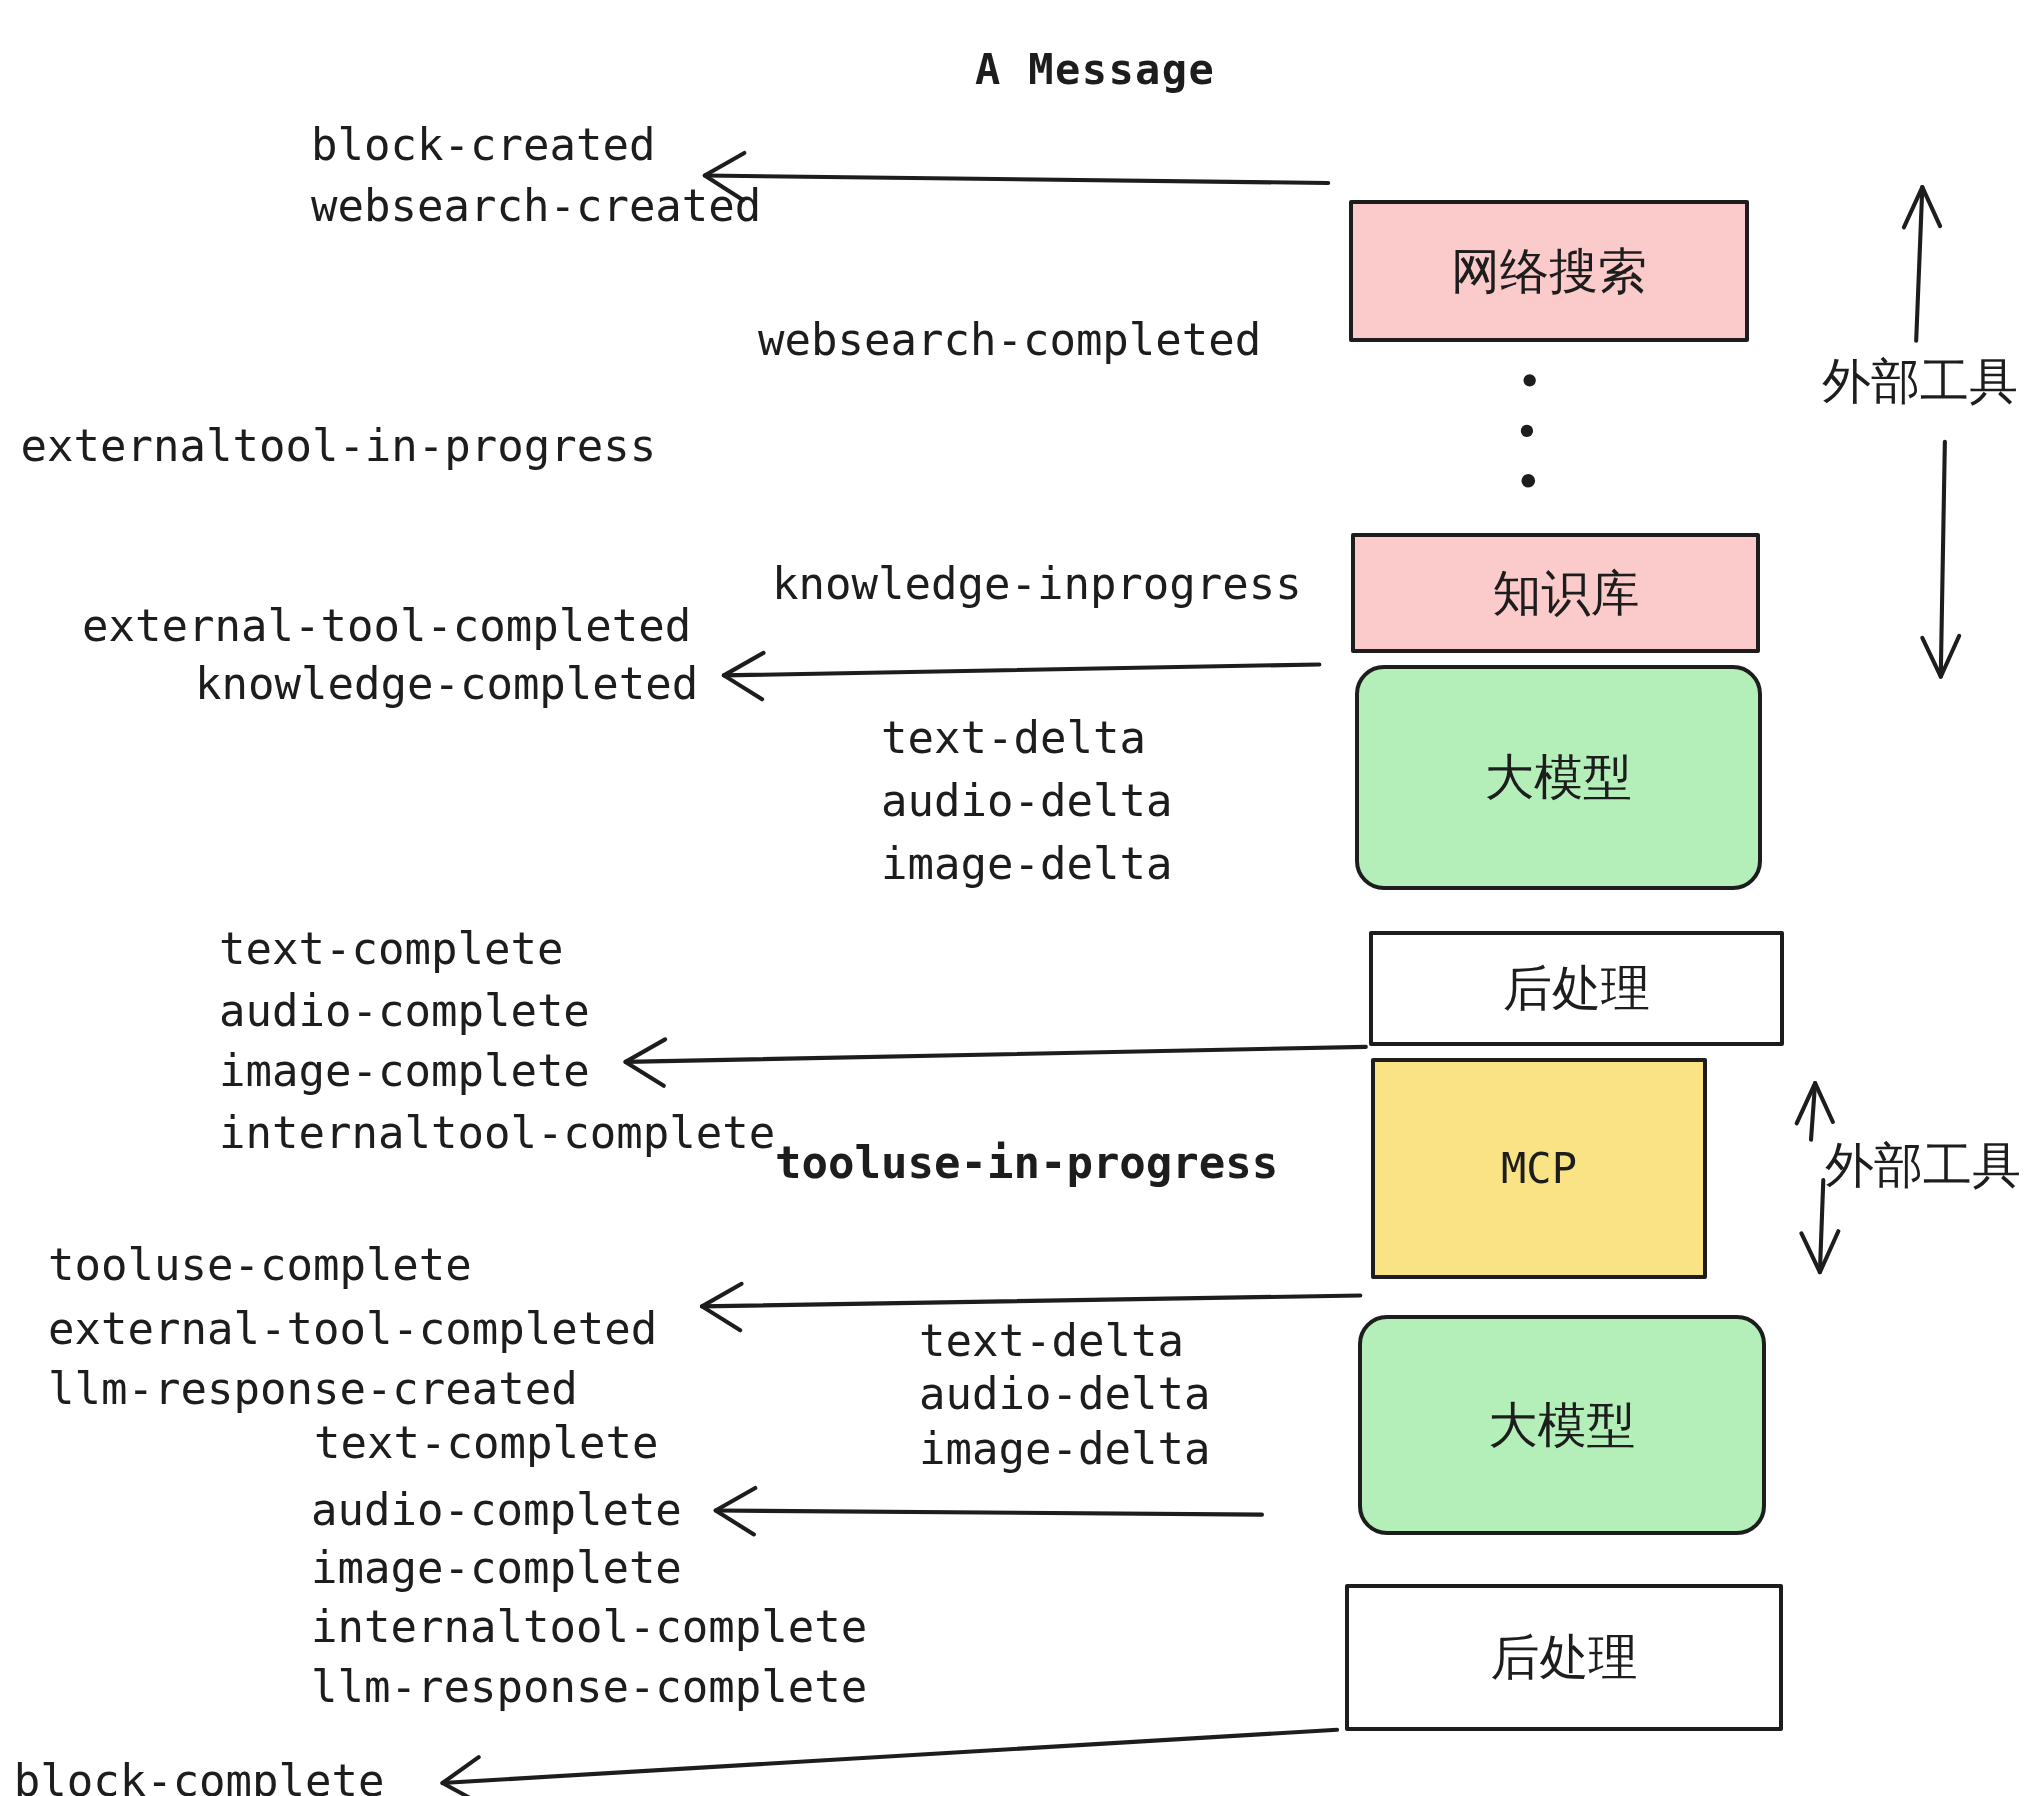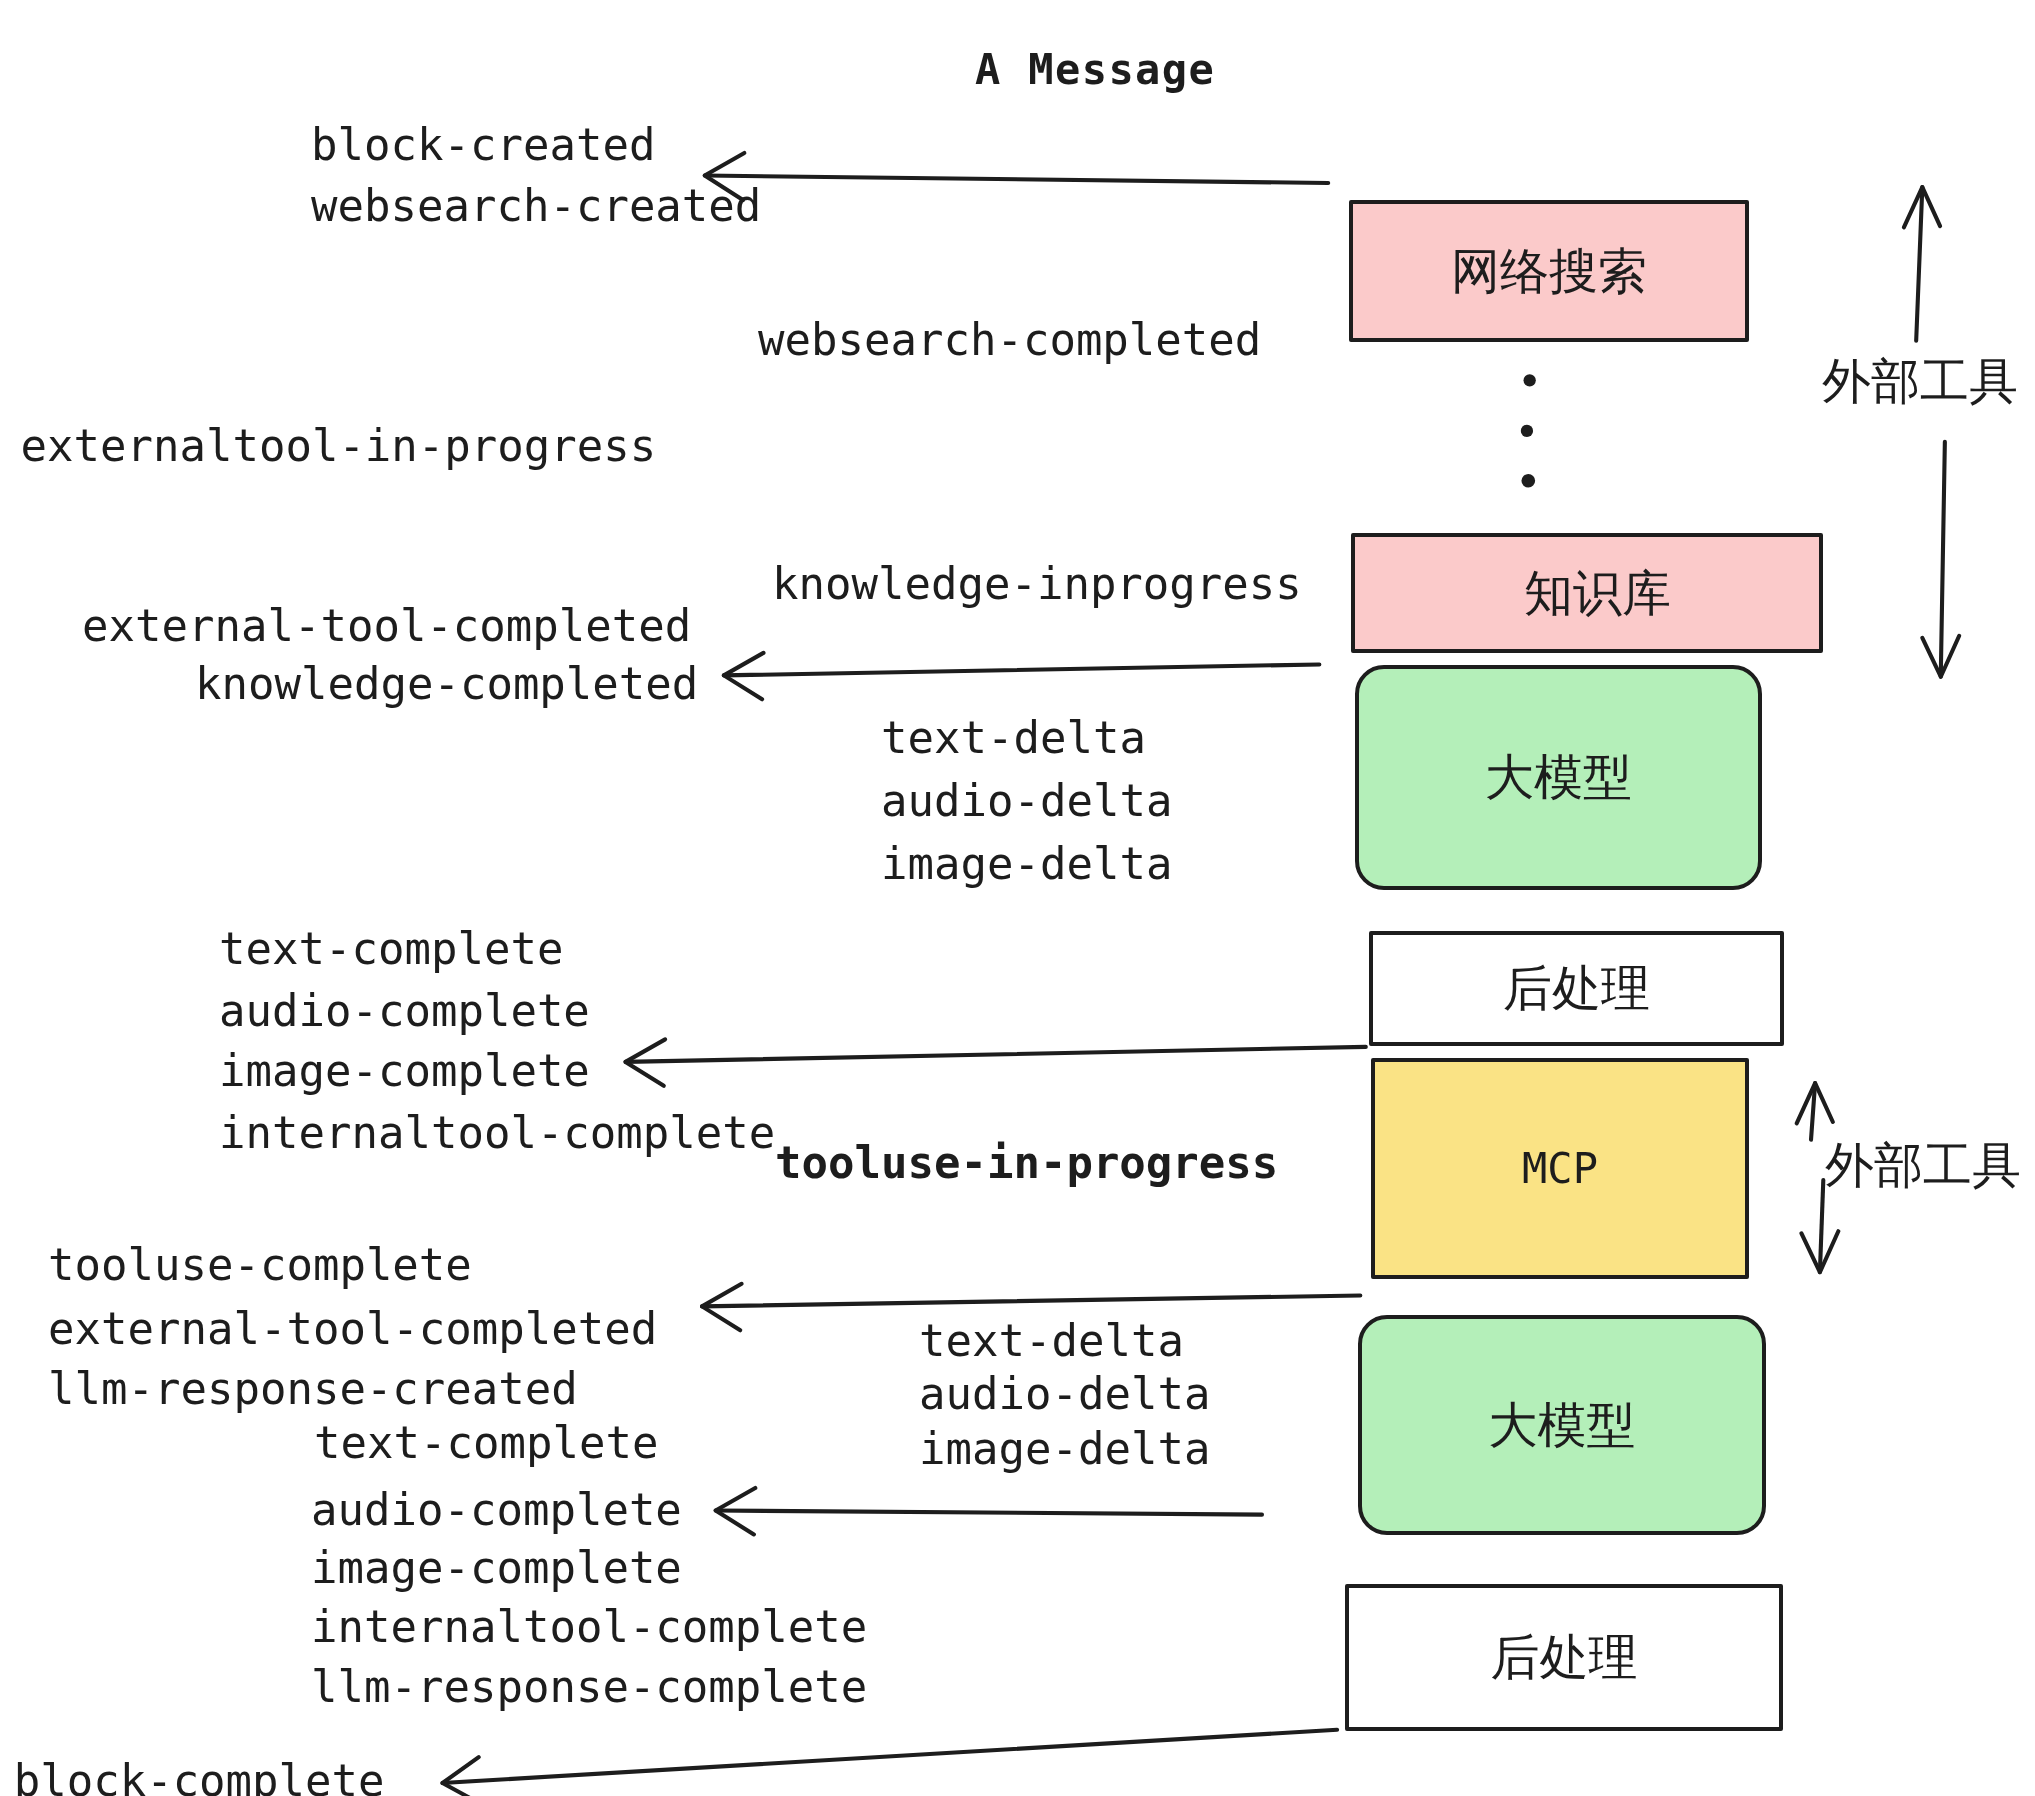--- a/index.html
+++ b/index.html
@@ -99,33 +99,33 @@
       <circle cx="2238" cy="663" r="10"></circle>
     </g>
   </svg>
 
   <div class="title" style="left:975px; top:17px;">A Message</div>
 
   <div class="box pink" style="left:1349px; top:172px; width:400px; height:142px;">
     <span class="box-label">网络搜索</span>
   </div>
 
-  <div class="box pink" style="left:1351px; top:505px; width:472px; height:120px;padding-left:21px;">
+  <div class="box pink" style="left:1351px; top:505px; width:409px; height:120px;padding-left:21px;">
     <span class="box-label">知识库</span>
   </div>
 
   <div class="box green" style="left:1355px; top:637px; width:407px; height:225px;">
     <span class="box-label">大模型</span>
   </div>
 
   <div class="box white" style="left:1369px; top:903px; width:415px; height:115px;">
     <span class="box-label">后处理</span>
   </div>
 
-  <div class="box yellow" style="left:1371px; top:1030px; width:378px; height:221px;">
+  <div class="box yellow" style="left:1371px; top:1030px; width:336px; height:221px;">
     <span class="box-label mono">MCP</span>
   </div>
 
   <div class="box green" style="left:1358px; top:1287px; width:408px; height:220px;">
     <span class="box-label">大模型</span>
   </div>
 
   <div class="box white" style="left:1345px; top:1556px; width:438px; height:147px;">
     <span class="box-label">后处理</span>
   </div>

